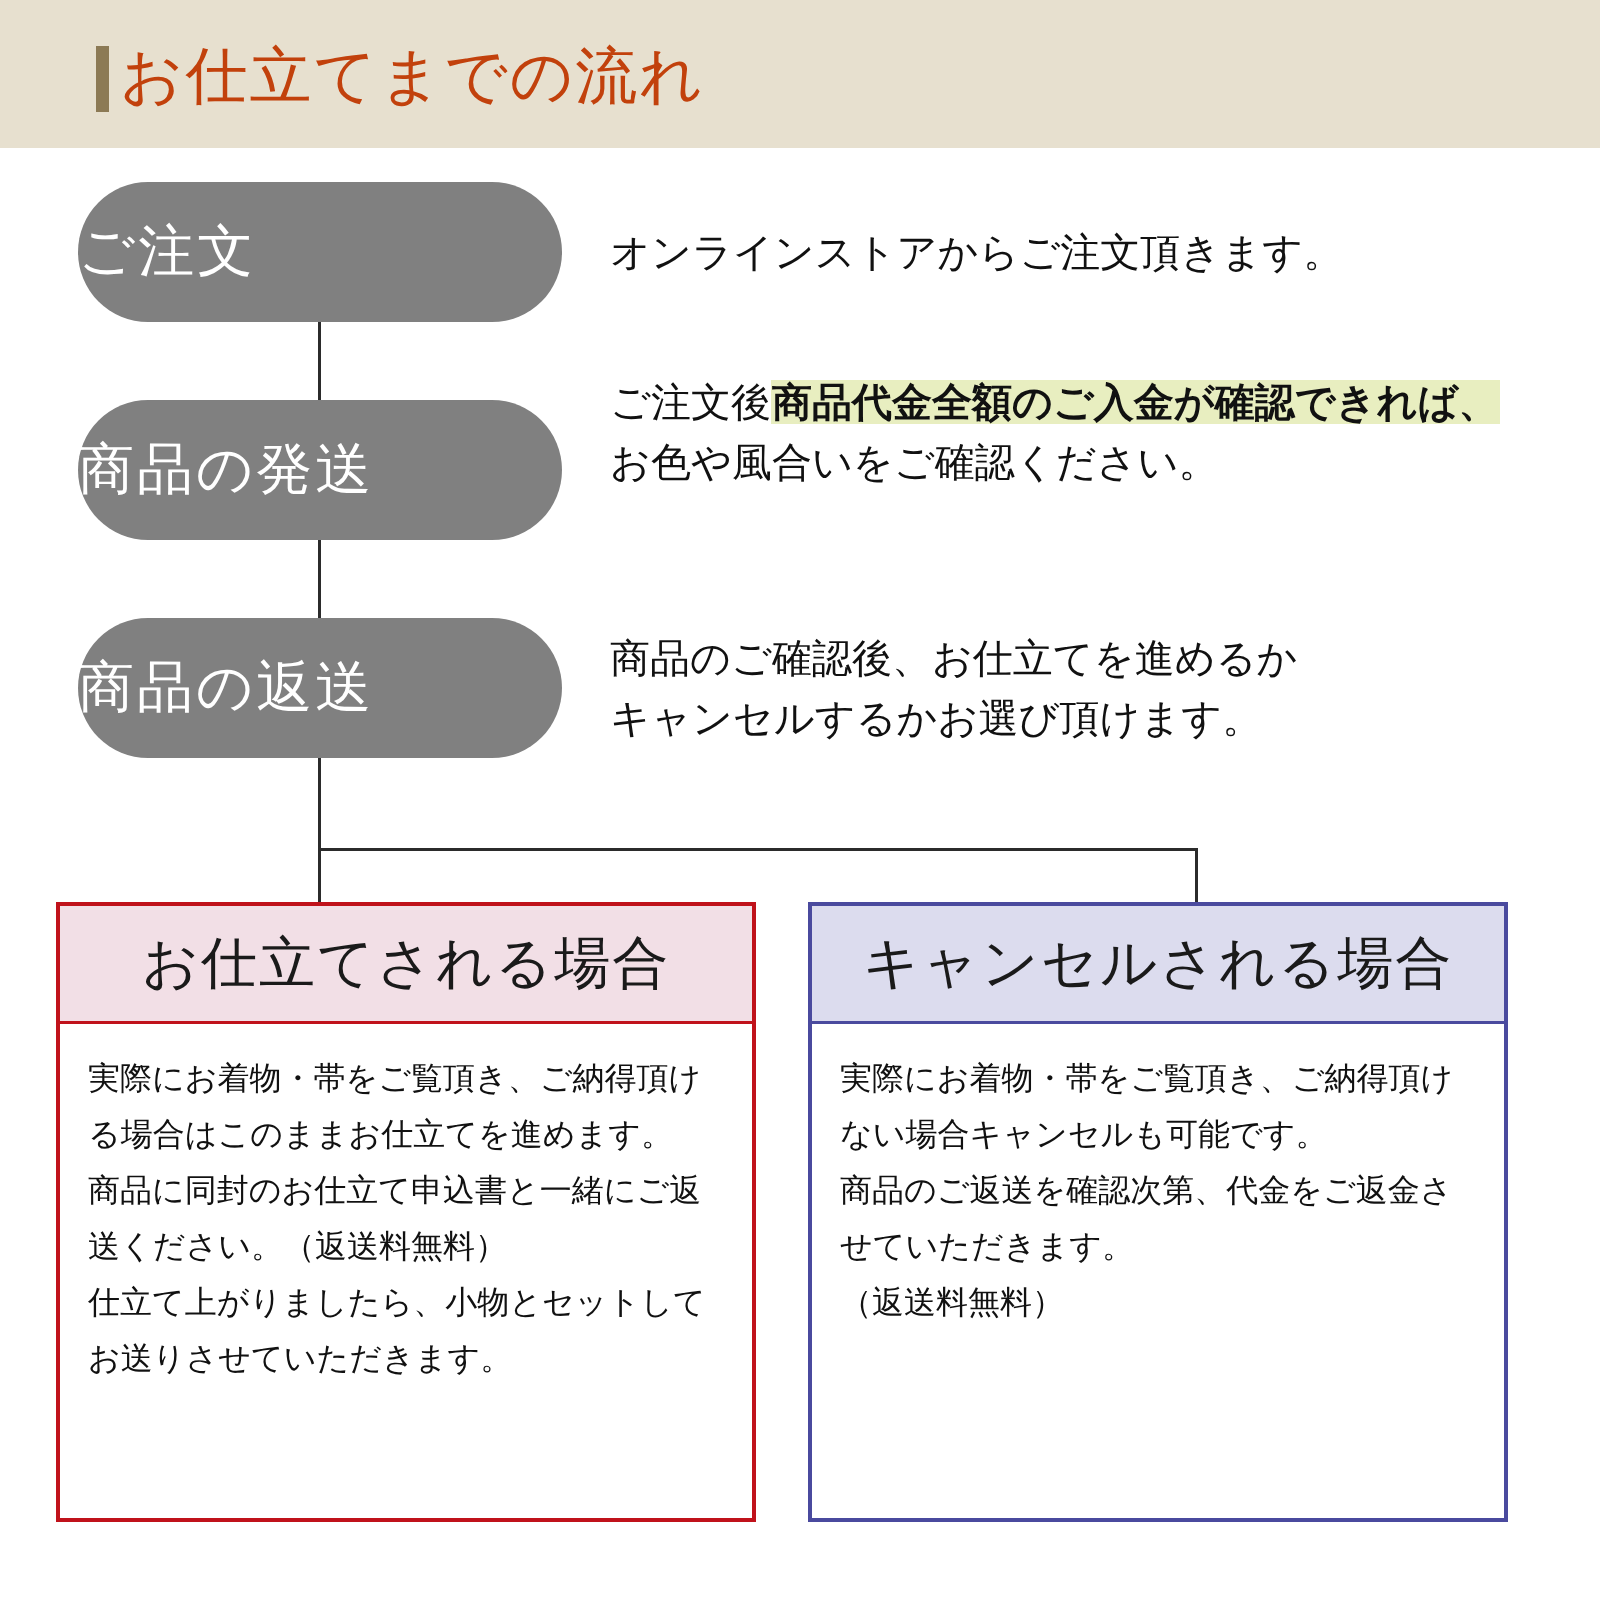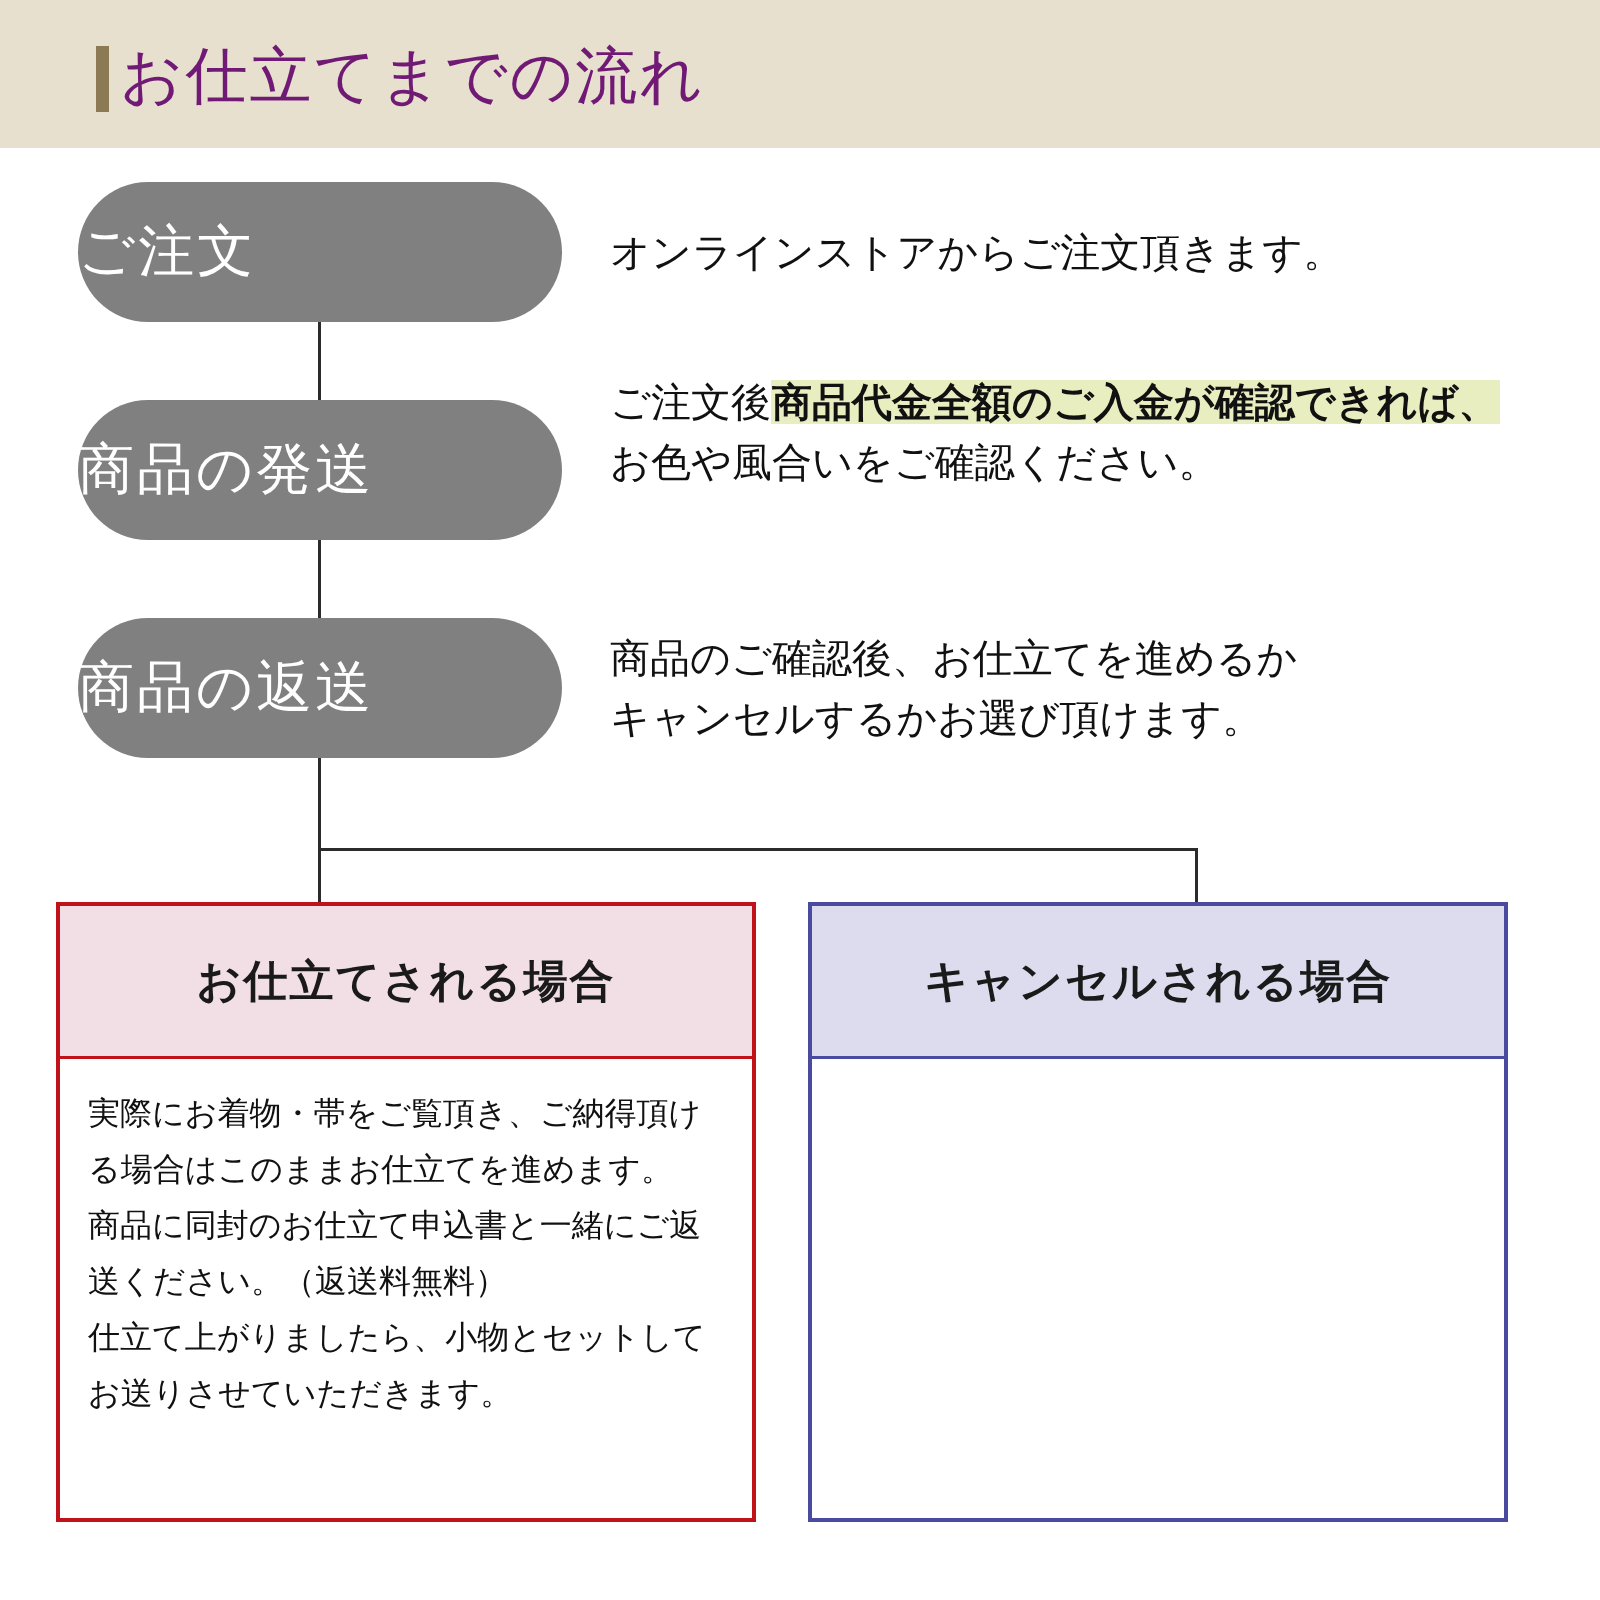--- a/index.html
+++ b/index.html
@@ -33,21 +33,21 @@
     height: 66px;
     background: #8c7a55;
   }
   .header-title {
     position: absolute;
     left: 120px;
     top: 36px;
     font-size: 62px;
     line-height: 80px;
     letter-spacing: 2px;
-    color: #701a75;
+    color: #c2410c;
     white-space: nowrap;
   }
 
   
   .line {
     position: absolute;
     background: #2b2b2b;
   }
   .vline { width: 3px; }
   .hline { height: 3px; }
@@ -102,29 +102,28 @@
   }
   .box-right {
     left: 808px;
     top: 902px;
     width: 700px;
     height: 620px;
     border: 4px solid #4a4a9e;
   }
   .box-head {
     box-sizing: border-box;
-    height: 153px;
+    height: 118px;
     display: flex;
     align-items: center;
     justify-content: center;
-    font-size: 44px;
+    font-size: 56px;
     letter-spacing: 2px;
     color: #1a1a1a;
     white-space: nowrap;
-    font-weight: bold;
   }
   .box-left .box-head {
     background: #f2dfe6;
     border-bottom: 3px solid #c0121b;
   }
   .box-right .box-head {
     background: #dcdcee;
     border-bottom: 3px solid #4a4a9e;
   }
   .box-body {
@@ -180,13 +179,18 @@
   <div class="box-head">お仕立てされる場合</div>
   <div class="box-body">
     <p>実際にお着物・帯をご覧頂き、ご納得頂ける場合はこのままお仕立てを進めます。</p>
     <p>商品に同封のお仕立て申込書と一緒にご返送ください。（返送料無料）</p>
     <p>仕立て上がりましたら、小物とセットしてお送りさせていただきます。</p>
   </div>
 </div>
 
 <div class="box box-right">
   <div class="box-head">キャンセルされる場合</div>
+  <div class="box-body">
+    <p>実際にお着物・帯をご覧頂き、ご納得頂けない場合キャンセルも可能です。</p>
+    <p>商品のご返送を確認次第、代金をご返金させていただきます。</p>
+    <p>（返送料無料）</p>
+  </div>
 </div>
 
 </body></html>

